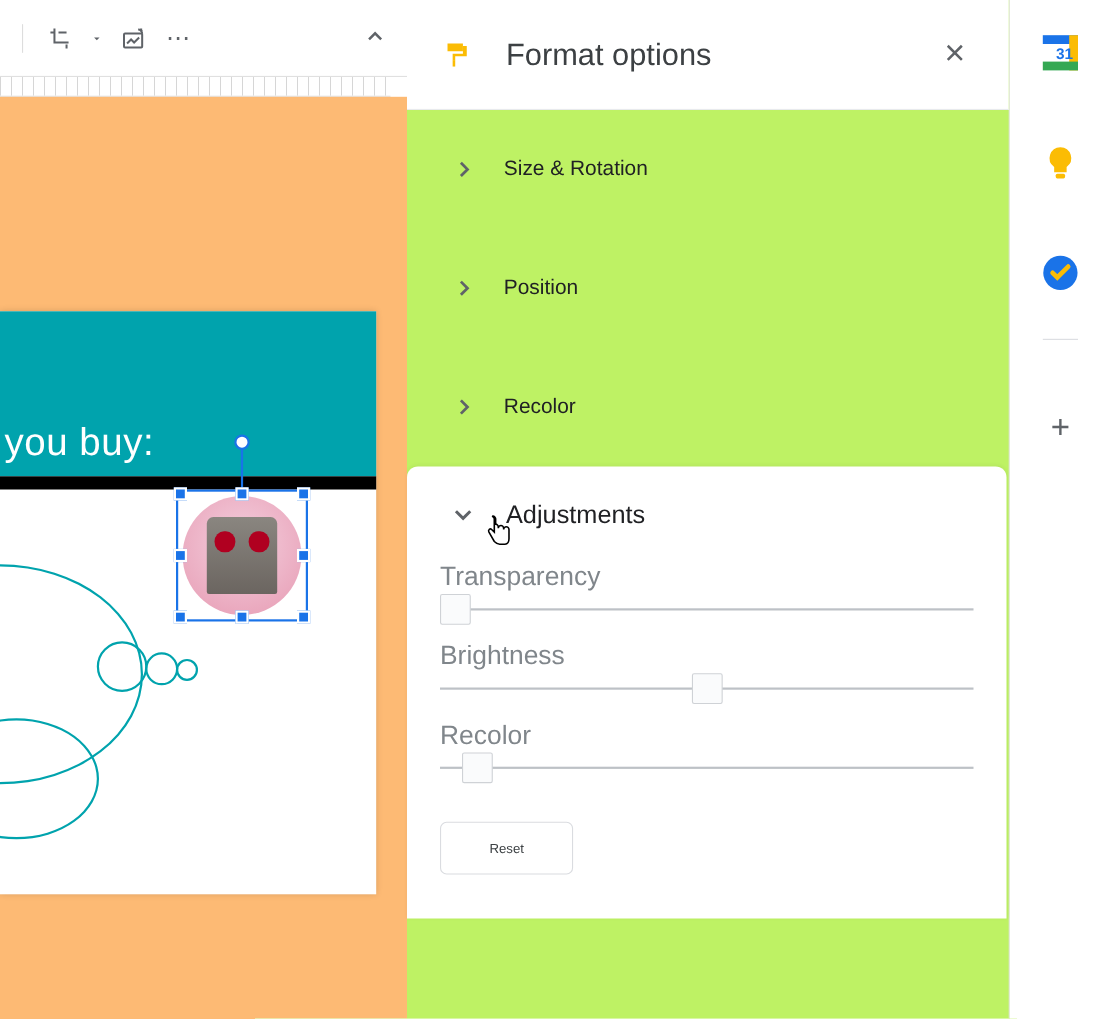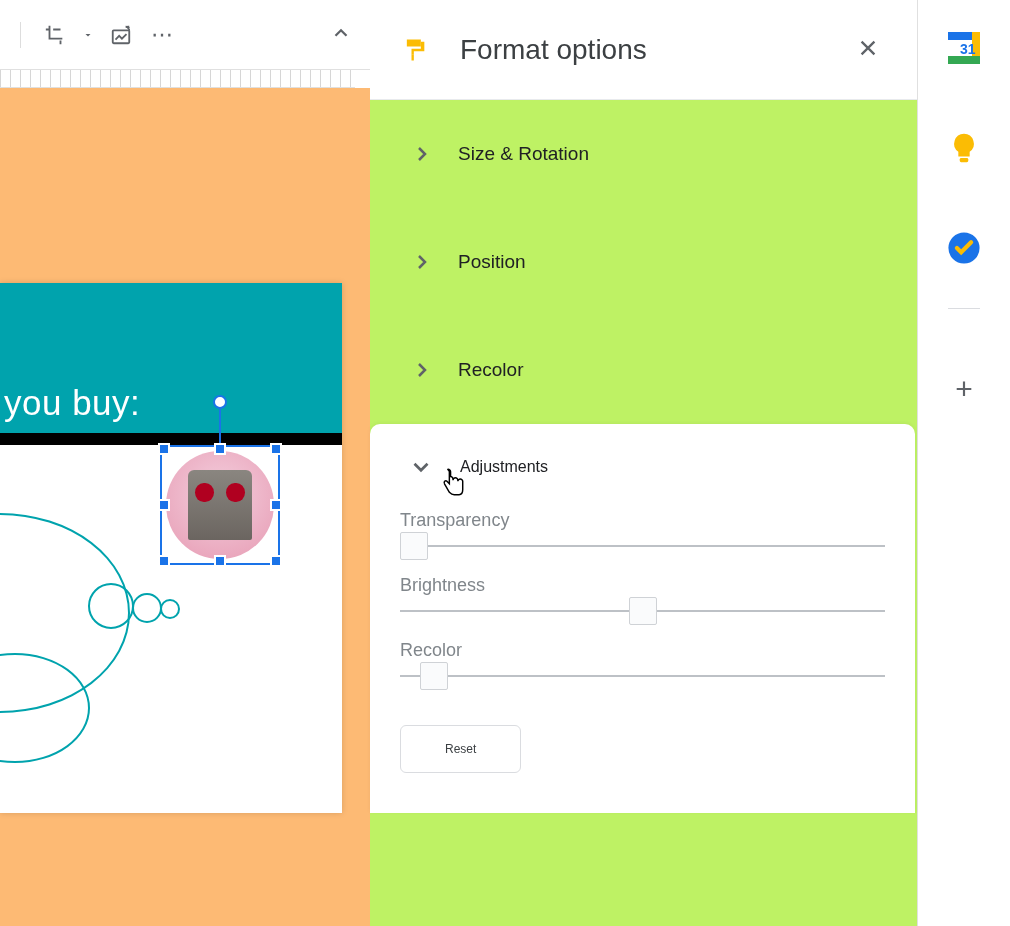--- a/index.html
+++ b/index.html
@@ -71,25 +71,25 @@
   }
   .section-row .chev{ width:24px; height:24px; color:#5f6368; margin-right:24px;}
   .section-row .label{ font-size:19px; color:#202124; font-weight:500;}
 
   .adjustments-card{
     margin:0 2px 0 0; background:#fff; border-radius:10px 10px 0 0; padding:30px 30px 40px 30px;
     box-shadow: 0 -1px 4px rgba(0,0,0,0.05);
   }
   .adj-header{ display:flex; align-items:center; margin-bottom:30px; position:relative;}
   .adj-header .chev-down{ width:26px; height:26px; color:#5f6368; margin-right:20px; margin-left:8px;}
-  .adj-header .label{ font-size:16px; color:#202124; font-weight:500; margin-left:6px;}
+  .adj-header .label{ font-size:23px; color:#202124; font-weight:500; margin-left:6px;}
   .cursor-hand{ position:absolute; left:38px; top:14px; font-size:26px; pointer-events:none;}
 
   .slider-group{ margin-bottom:28px; }
-  .slider-label{ font-size:18px; color:#80868b; margin-bottom:14px; }
+  .slider-label{ font-size:24px; color:#80868b; margin-bottom:14px; }
   .slider-track{ position:relative; height:2px; background:#bdc1c6; width:100%; }
   .slider-thumb{ position:absolute; top:-13px; width:28px; height:28px; background:#fafbfc; border:1px solid #cfd2d6; border-radius:2px; cursor:grab;}
 
   .reset-btn{
     margin-top:20px; padding:16px 44px; font-size:12px; color:#3c4043; background:#fff;
     border:1px solid #dadce0; border-radius:6px; cursor:pointer;
   }
 
   
   .side-rail{

